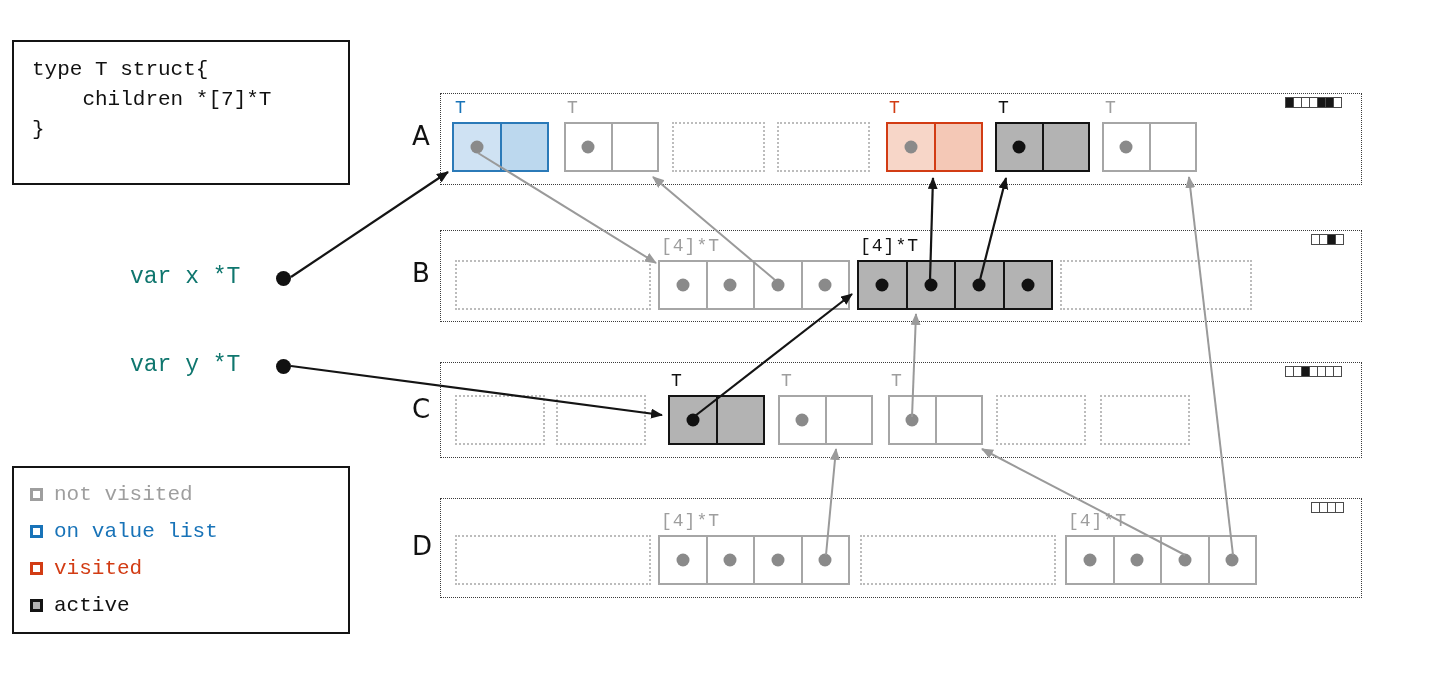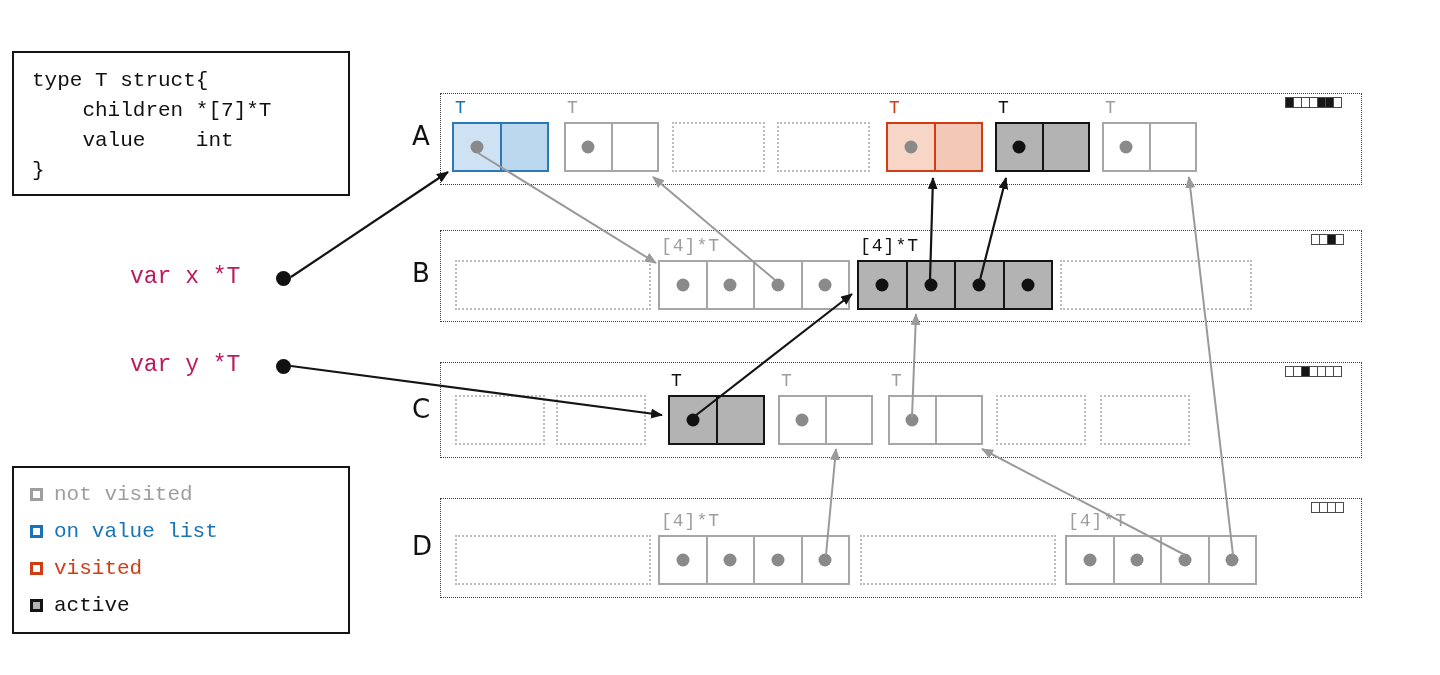--- a/index.html
+++ b/index.html
@@ -1,35 +1,35 @@
 <!DOCTYPE html>
 <html><head>
 <meta charset="utf-8">
 <style>
   html,body{margin:0;padding:0;background:#fff;}
   #canvas{position:relative;width:1440px;height:675px;background:#fff;overflow:hidden;
           font-family:"Liberation Mono",monospace;color:#111;}
 
   
-  .code-box{position:absolute;left:12px;top:51px;width:338px;height:145px;
+  .code-box{position:absolute;left:12px;top:40px;width:338px;height:145px;
             border:2px solid #141414;box-sizing:border-box;padding:13px 18px;background:#fff;}
   .code-line{font:21px "Liberation Mono",monospace;line-height:30px;white-space:pre;color:#111;}
 
   .legend-box{position:absolute;left:12px;top:466px;width:338px;height:168px;
               border:2px solid #141414;box-sizing:border-box;padding:15px 16px;
               display:flex;flex-direction:column;justify-content:space-between;background:#fff;}
   .legend-item{display:flex;align-items:center;gap:11px;font:21px "Liberation Mono",monospace;}
   .legend-swatch{width:13px;height:13px;box-sizing:border-box;flex:0 0 auto;background:#fff;}
   .legend-item.fresh{color:#9e9e9e}      .legend-item.fresh .legend-swatch{border:3px solid #9e9e9e;}
   .legend-item.worklist{color:#1873b8}   .legend-item.worklist .legend-swatch{border:3px solid #1873b8;}
   .legend-item.active{color:#d23c14}     .legend-item.active .legend-swatch{border:3px solid #d23c14;}
   .legend-item.visited{color:#111}       .legend-item.visited .legend-swatch{border:3px solid #141414;background:#b3b3b3;}
 
   
-  .var-label{position:absolute;font:23px "Liberation Mono",monospace;color:#be185d;}
+  .var-label{position:absolute;font:23px "Liberation Mono",monospace;color:#0f766e;}
   .var-dot{position:absolute;width:15px;height:15px;border-radius:50%;background:#111;}
 
   
   .span-box{position:absolute;border:1.6px dotted #3c3c3c;box-sizing:border-box;background:#fff;}
   .row-label{position:absolute;font:26px "DejaVu Sans",sans-serif;color:#111;}
 
   
   .obj{position:absolute;height:50px;display:flex;background:#fff;box-sizing:border-box;}
   .obj .cell{flex:1;position:relative;}
   .obj-label{position:absolute;top:-26px;left:1px;font:18px "Liberation Mono",monospace;letter-spacing:1px;}
@@ -67,21 +67,20 @@
   .arrow.g{stroke:#9a9a9a;stroke-width:2;marker-end:url(#ahg);}
 </style>
 </head>
 <body>
 
 <div id="canvas">
 
   <div class="code-box">
     <div class="code-line">type T struct{</div>
     <div class="code-line">    children *[7]*T</div>
-    <div class="code-line">    value    int</div>
     <div class="code-line">}</div>
   </div>
 
   <div class="var-label" style="left:130px;top:264px;">var x *T</div>
   <div class="var-dot" style="left:276px;top:271px;"></div>
   <div class="var-label" style="left:130px;top:352px;">var y *T</div>
   <div class="var-dot" style="left:276px;top:359px;"></div>
 
   <div class="legend-box">
     <div class="legend-item fresh">

